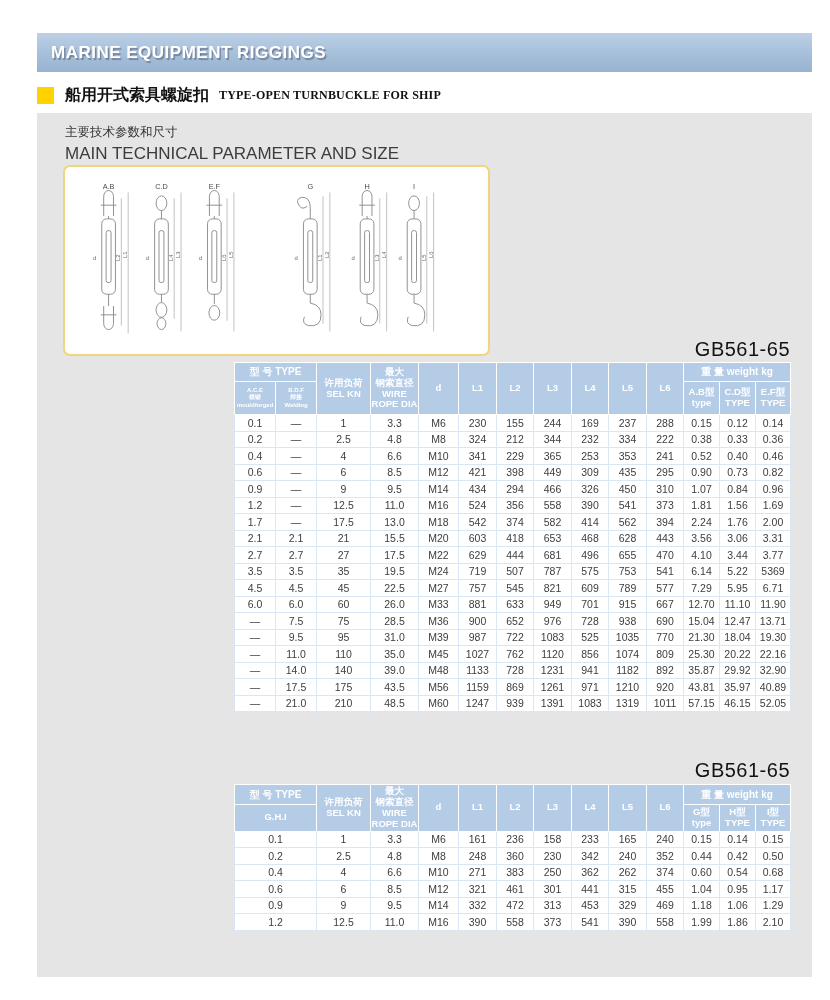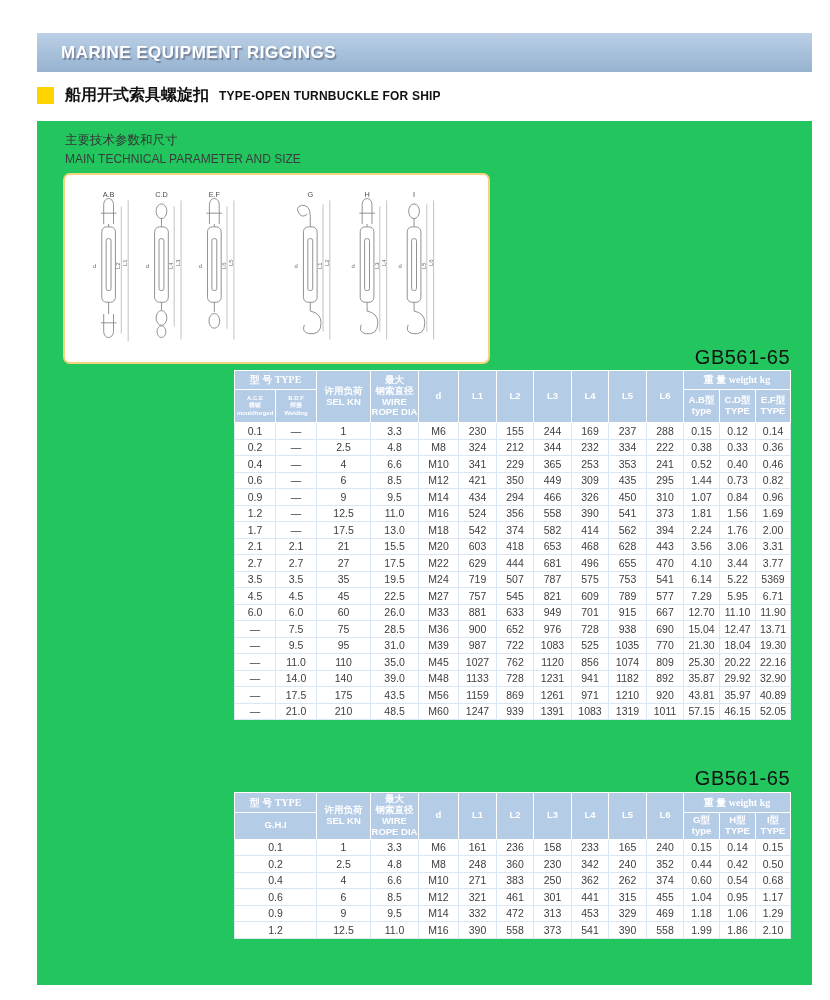--- a/index.html
+++ b/index.html
@@ -12,38 +12,38 @@
   .header-bar {
     position:absolute; left:37px; top:33px; width:775px; height:39px;
     background:linear-gradient(to bottom,#bdd0e6 0%,#a9c2dc 45%,#97b3d0 100%);
     display:flex; align-items:center;
   }
   .header-zh {
     margin-left:30px; font-size:27px; font-weight:bold; color:#ffffff;
     letter-spacing:2px; text-shadow:2px 2px 1px #76839b;
   }
   .header-en {
-    margin-left:24px; font-size:17px; font-weight:bold; color:#ffffff;
+    margin-left:14px; font-size:17px; font-weight:bold; color:#ffffff;
     letter-spacing:0.5px; text-shadow:1.5px 1.5px 1px #76839b;
   }
   
   .section-row {
     position:absolute; left:37px; top:85px; display:flex; align-items:center;
   }
   .bullet-square { width:17px; height:17px; background:#ffd200; }
   .section-zh { margin-left:11px; font-size:16px; font-weight:bold; color:#111; }
-  .section-en { margin-left:10px; font-size:12px; font-weight:bold; color:#111; letter-spacing:0.2px; }
+  .section-en { margin-left:10px; font-size:12px; font-weight:bold; color:#111; letter-spacing:0.2px;font-family:Liberation Serif, serif; }
   
   .content {
-    position:absolute; left:37px; top:121px; width:775px; height:864px;
-    background:#22c55e;
+    position:absolute; left:37px; top:113px; width:775px; height:864px;
+    background:#e5e5e5;
   }
   .subtitle { position:absolute; left:28px; top:11px; }
   .subtitle-zh { font-size:12.5px; color:#333; }
-  .subtitle-en { font-size:12px; color:#3c3c3c; margin-top:3px; }
+  .subtitle-en { font-size:17px; color:#3c3c3c; margin-top:3px; }
   
   .drawing-box {
     position:absolute; left:26px; top:52px; width:427px; height:191px;
     background:#ffffff; border:2px solid #f2d47e; border-radius:7px;
   }
   .drawing-box svg { width:100%; height:100%; }
   .fig-line { stroke:#8f8f8f; stroke-width:1; fill:none; }
   .dim-line { stroke:#a5a5a5; stroke-width:0.7; fill:none; }
   .fig-label { font-size:7.5px; fill:#4a4a4a; }
   .dim-label { font-size:6px; fill:#6a6a6a; }
@@ -60,21 +60,21 @@
     width:556px; background:#e9f1fb;
   }
   .t1 { top:249px; }
   .t2 { top:671px; }
   table.spec th {
     background:#b5cce6; color:#ffffff; font-weight:bold;
     border:1px solid #ffffff; text-align:center; vertical-align:middle;
     font-size:9.5px; line-height:1.15; white-space:pre-line; padding:1px 0;
   }
   table.spec th.tiny { font-size:6px; line-height:1.2; font-weight:bold; }
-  table.spec th.grp  { height:19px; font-size:10px;font-family:Liberation Serif, serif; }
+  table.spec th.grp  { height:19px; font-size:10px; }
   table.spec td {
     background:#ffffff; color:#3d3d3d; font-size:10.5px; text-align:center;
     vertical-align:middle; border:1px solid #d9e6f4; height:16.5px; padding:0;
   }
   .t1 th.sub { height:33px; }
   .t2 th.grp { height:23px; }
   .t2 th.sub { height:23px; }
   .t2 td { height:17px; }
 </style>
 </head>
@@ -286,26 +286,26 @@
           <td>0.40</td>
           <td>0.46</td>
         </tr>
         <tr>
           <td>0.6</td>
           <td>—</td>
           <td>6</td>
           <td>8.5</td>
           <td>M12</td>
           <td>421</td>
-          <td>350</td>
+          <td>398</td>
           <td>449</td>
           <td>309</td>
           <td>435</td>
           <td>295</td>
-          <td>1.44</td>
+          <td>0.90</td>
           <td>0.73</td>
           <td>0.82</td>
         </tr>
         <tr>
           <td>0.9</td>
           <td>—</td>
           <td>9</td>
           <td>9.5</td>
           <td>M14</td>
           <td>434</td>

